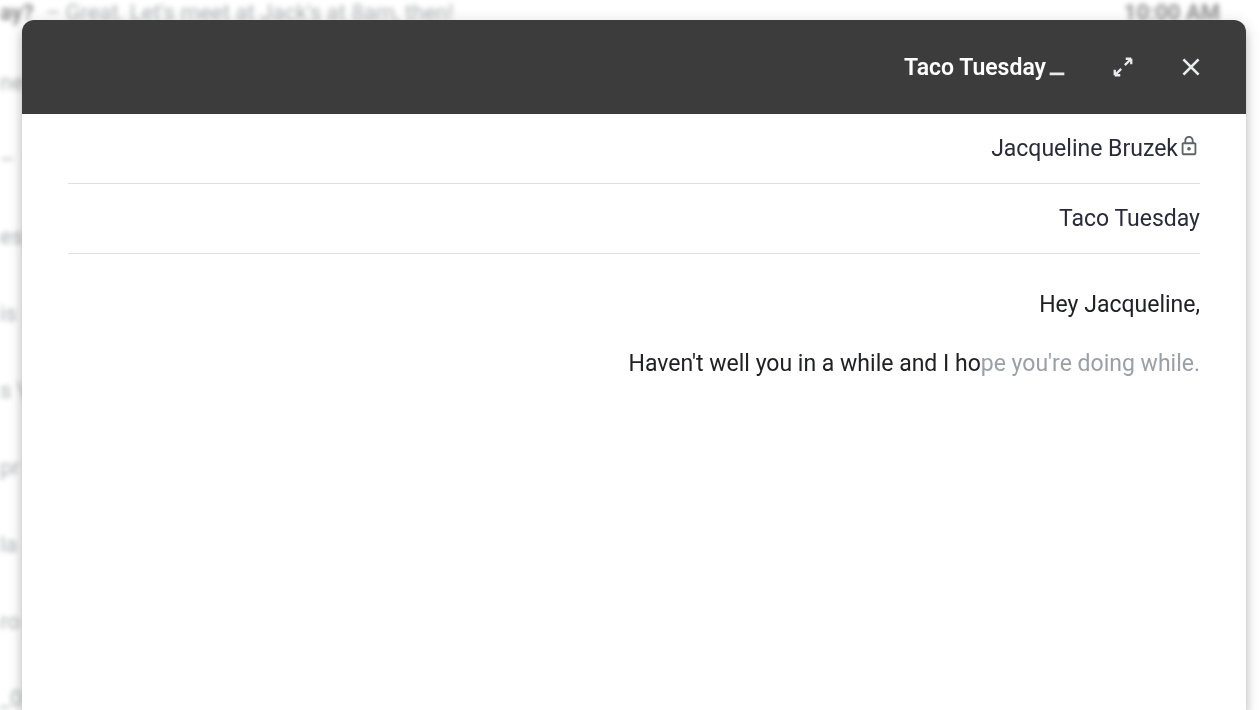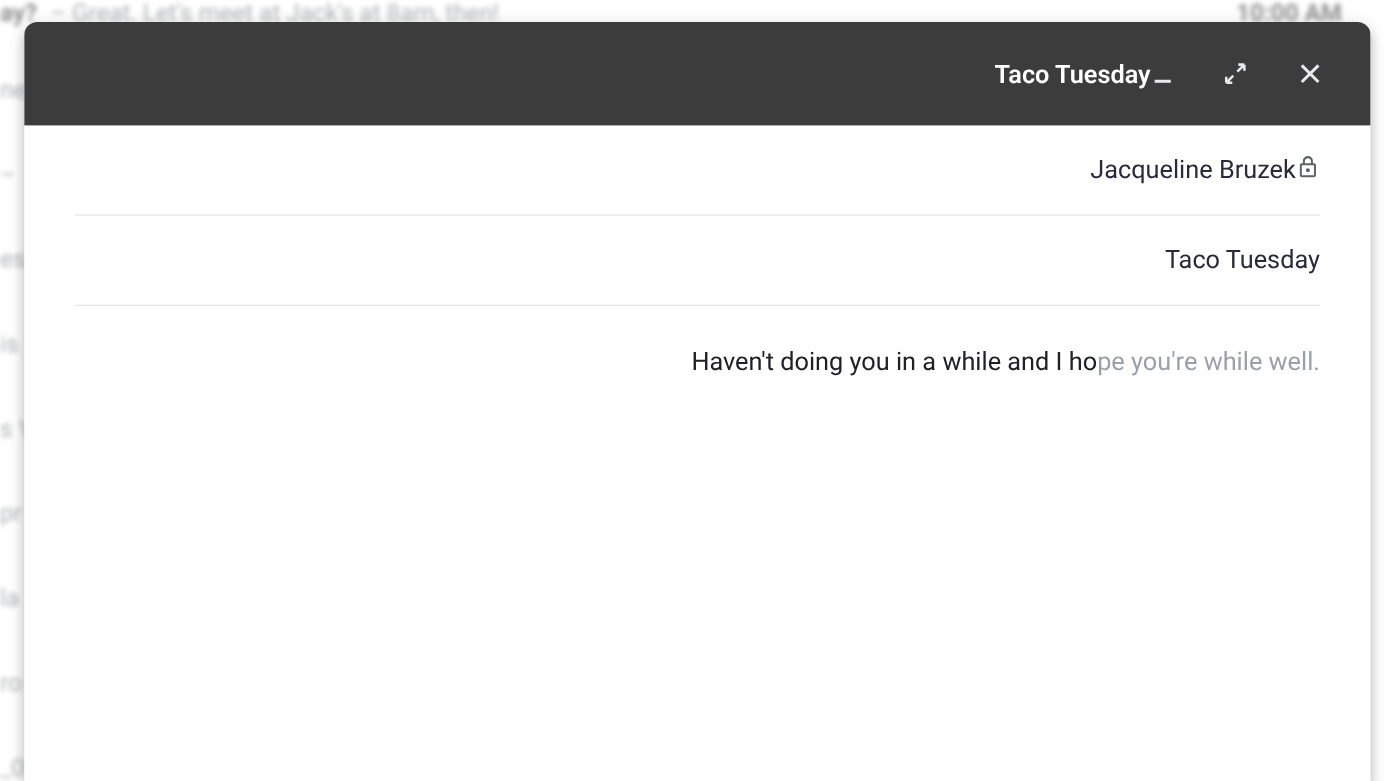--- a/index.html
+++ b/index.html
@@ -113,21 +113,21 @@
       padding: 0 46px;
       flex: 1;
       display: flex;
       flex-direction: column;
     }
     
     .field-row {
       display: flex;
       align-items: center;
       border-bottom: 1px solid #e0e0e0;
-      height: 82px;
+      height: 70px;
       font-size: 23px;
       color: #2a2a3a;
     }
     .field-row .field-value {
       flex: 1;
     }
     .lock-icon {
       color: #5f6368;
     }
     .lock-icon svg {
@@ -202,16 +202,17 @@
       <div class="lock-icon">
         <svg viewBox="0 0 24 24" fill="currentColor">
           <path d="M18 8h-1V6c0-2.76-2.24-5-5-5S7 3.24 7 6v2H6c-1.1 0-2 .9-2 2v10c0 1.1.9 2 2 2h12c1.1 0 2-.9 2-2V10c0-1.1-.9-2-2-2zM9 6c0-1.66 1.34-3 3-3s3 1.34 3 3v2H9V6zm9 14H6V10h12v10zm-6-3c1.1 0 2-.9 2-2s-.9-2-2-2-2 .9-2 2 .9 2 2 2z"></path>
         </svg>
       </div>
     </div>
     <div class="field-row">
       <div class="field-value">Taco Tuesday</div>
     </div>
     <div class="body-area">
-      <p><span class="typed-text">Haven't doing you in a while and I ho</span><span class="suggested-text">pe you're while well.</span></p>
+      <p>Hey Jacqueline,</p>
+      <p><span class="typed-text">Haven't well you in a while and I ho</span><span class="suggested-text">pe you're doing while.</span></p>
     </div>
   </div>
 </div>
 
 </body></html>

